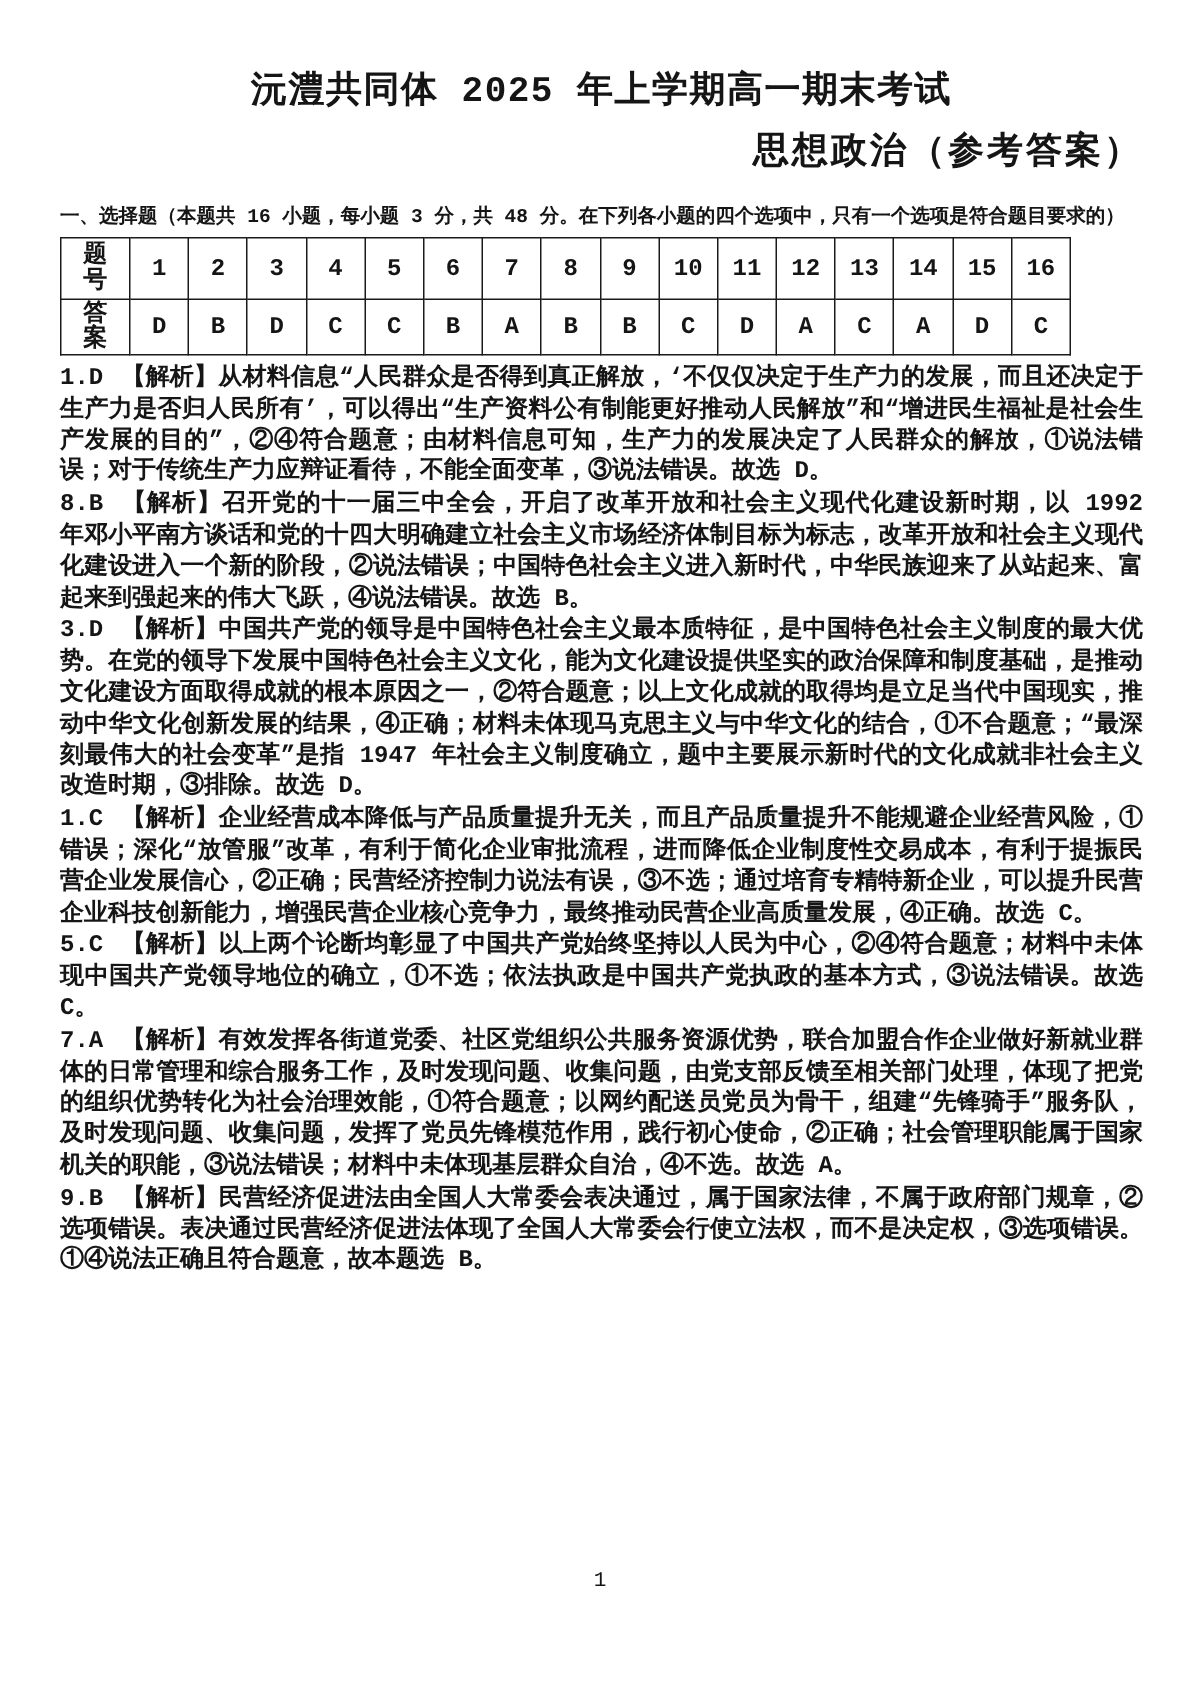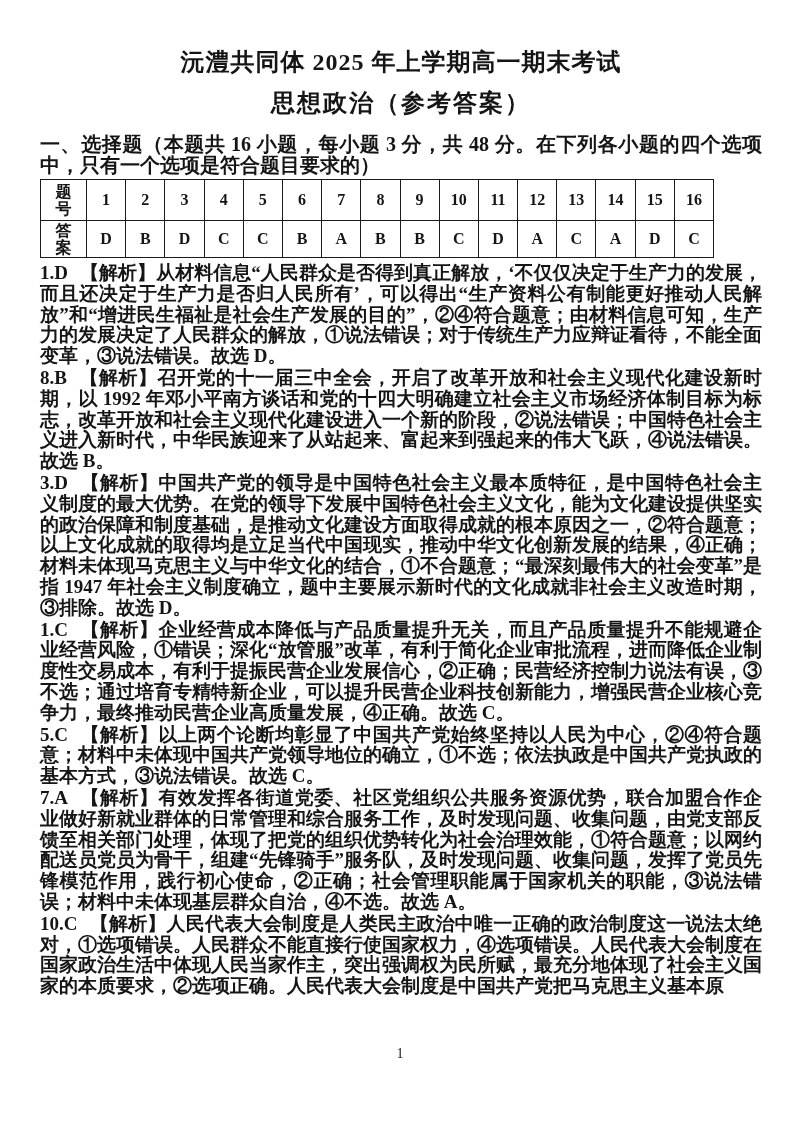--- a/index.html
+++ b/index.html
@@ -4,42 +4,42 @@
 <style>
   * { box-sizing: border-box; }
   html, body { margin: 0; padding: 0; background: #ffffff; }
   .page {
     position: relative;
     width: 800px;
     height: 1131px;
     margin: 0 auto;
     background: #ffffff;
     color: #151515;
-    font-family: Liberation Serif, serif;
+    font-family: Liberation Mono, monospace;
     padding: 46px 38px 0 40px;
     overflow: hidden;
   }
   .title {
     text-align: center;
     font-size: 24px;
     font-weight: 700;
     letter-spacing: 1px;
     line-height: 32px;
   }
   .subtitle {
-    text-align: center;
+    text-align: right;
     font-size: 24px;
     font-weight: 700;
     letter-spacing: 2px;
     line-height: 32px;
     margin-top: 9px;
   }
   .section-heading {
     margin-top: 15px;
-    font-size: 20px;
+    font-size: 13px;
     font-weight: 700;
     line-height: 21px;
     text-align: justify;
   }
   table.answer-table {
     border-collapse: collapse;
     table-layout: fixed;
     width: 674px;
     margin-top: 3px;
   }
@@ -54,21 +54,21 @@
     width: 46px;
     font-size: 15px;
     line-height: 17px;
     white-space: pre-line;
   }
   tr.qrow td { height: 41px; font-size: 16px; }
   tr.arow td { height: 37px; font-size: 16px; }
   .explanations { margin-top: 5px; }
   p.exp {
     margin: 0 0 1px 0;
-    font-size: 19px;
+    font-size: 16px;
     font-weight: 600;
     line-height: 20.8px;
     text-align: justify;
   }
   .exp-label { margin-right: 12px; }
   .page-num {
     position: absolute;
     top: 1046px;
     left: 0;
     right: 0;
@@ -130,17 +130,17 @@
     </tbody>
   </table>
 
   <div class="explanations">
       <p class="exp"><span class="exp-label">1.D</span><span>【解析】从材料信息“人民群众是否得到真正解放，‘不仅仅决定于生产力的发展，而且还决定于生产力是否归人民所有’，可以得出“生产资料公有制能更好推动人民解放”和“增进民生福祉是社会生产发展的目的”，②④符合题意；由材料信息可知，生产力的发展决定了人民群众的解放，①说法错误；对于传统生产力应辩证看待，不能全面变革，③说法错误。故选 D。</span></p>
       <p class="exp"><span class="exp-label">8.B</span><span>【解析】召开党的十一届三中全会，开启了改革开放和社会主义现代化建设新时期，以 1992 年邓小平南方谈话和党的十四大明确建立社会主义市场经济体制目标为标志，改革开放和社会主义现代化建设进入一个新的阶段，②说法错误；中国特色社会主义进入新时代，中华民族迎来了从站起来、富起来到强起来的伟大飞跃，④说法错误。故选 B。</span></p>
       <p class="exp"><span class="exp-label">3.D</span><span>【解析】中国共产党的领导是中国特色社会主义最本质特征，是中国特色社会主义制度的最大优势。在党的领导下发展中国特色社会主义文化，能为文化建设提供坚实的政治保障和制度基础，是推动文化建设方面取得成就的根本原因之一，②符合题意；以上文化成就的取得均是立足当代中国现实，推动中华文化创新发展的结果，④正确；材料未体现马克思主义与中华文化的结合，①不合题意；“最深刻最伟大的社会变革”是指 1947 年社会主义制度确立，题中主要展示新时代的文化成就非社会主义改造时期，③排除。故选 D。</span></p>
       <p class="exp"><span class="exp-label">1.C</span><span>【解析】企业经营成本降低与产品质量提升无关，而且产品质量提升不能规避企业经营风险，①错误；深化“放管服”改革，有利于简化企业审批流程，进而降低企业制度性交易成本，有利于提振民营企业发展信心，②正确；民营经济控制力说法有误，③不选；通过培育专精特新企业，可以提升民营企业科技创新能力，增强民营企业核心竞争力，最终推动民营企业高质量发展，④正确。故选 C。</span></p>
       <p class="exp"><span class="exp-label">5.C</span><span>【解析】以上两个论断均彰显了中国共产党始终坚持以人民为中心，②④符合题意；材料中未体现中国共产党领导地位的确立，①不选；依法执政是中国共产党执政的基本方式，③说法错误。故选 C。</span></p>
       <p class="exp"><span class="exp-label">7.A</span><span>【解析】有效发挥各街道党委、社区党组织公共服务资源优势，联合加盟合作企业做好新就业群体的日常管理和综合服务工作，及时发现问题、收集问题，由党支部反馈至相关部门处理，体现了把党的组织优势转化为社会治理效能，①符合题意；以网约配送员党员为骨干，组建“先锋骑手”服务队，及时发现问题、收集问题，发挥了党员先锋模范作用，践行初心使命，②正确；社会管理职能属于国家机关的职能，③说法错误；材料中未体现基层群众自治，④不选。故选 A。</span></p>
-      <p class="exp"><span class="exp-label">10.C</span><span>【解析】人民代表大会制度是人类民主政治中唯一正确的政治制度这一说法太绝对，①选项错误。人民群众不能直接行使国家权力，④选项错误。人民代表大会制度在国家政治生活中体现人民当家作主，突出强调权为民所赋，最充分地体现了社会主义国家的本质要求，②选项正确。人民代表大会制度是中国共产党把马克思主义基本原</span></p>
+      <p class="exp"><span class="exp-label">9.B</span><span>【解析】民营经济促进法由全国人大常委会表决通过，属于国家法律，不属于政府部门规章，②选项错误。表决通过民营经济促进法体现了全国人大常委会行使立法权，而不是决定权，③选项错误。①④说法正确且符合题意，故本题选 B。</span></p>
     </div>
 
   <div class="page-num">1</div>
 </div>
 
 </body></html>

